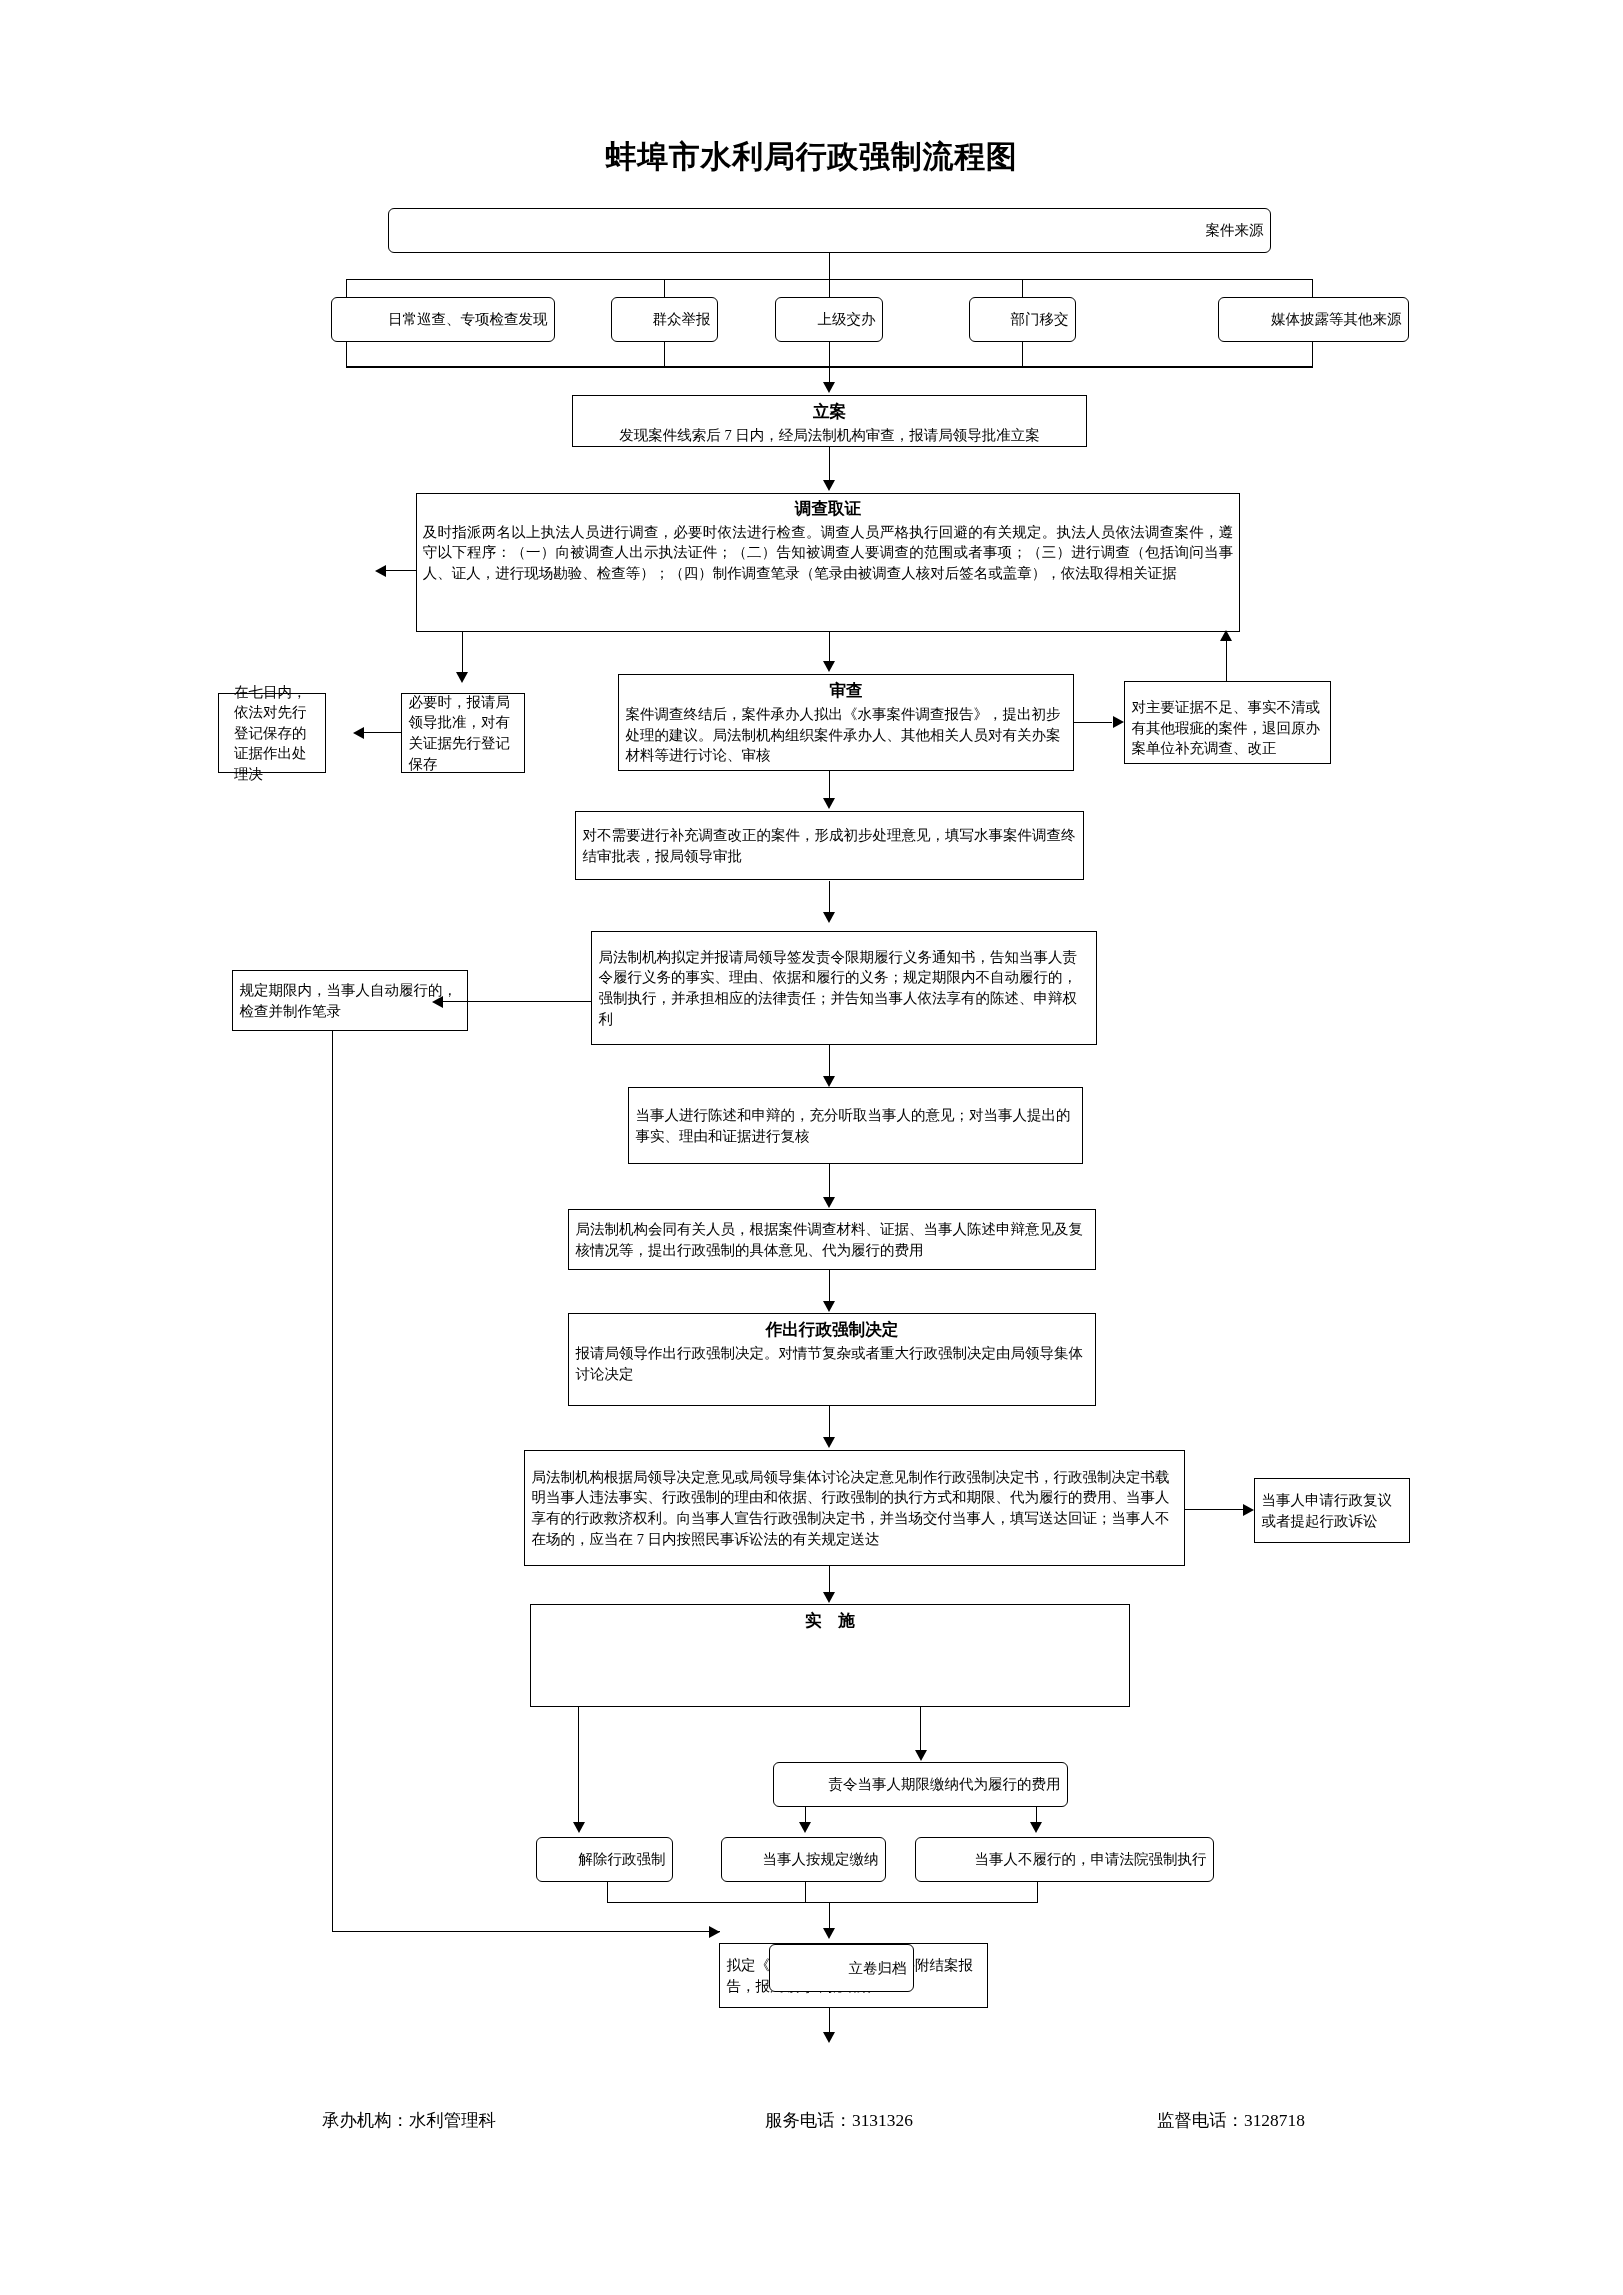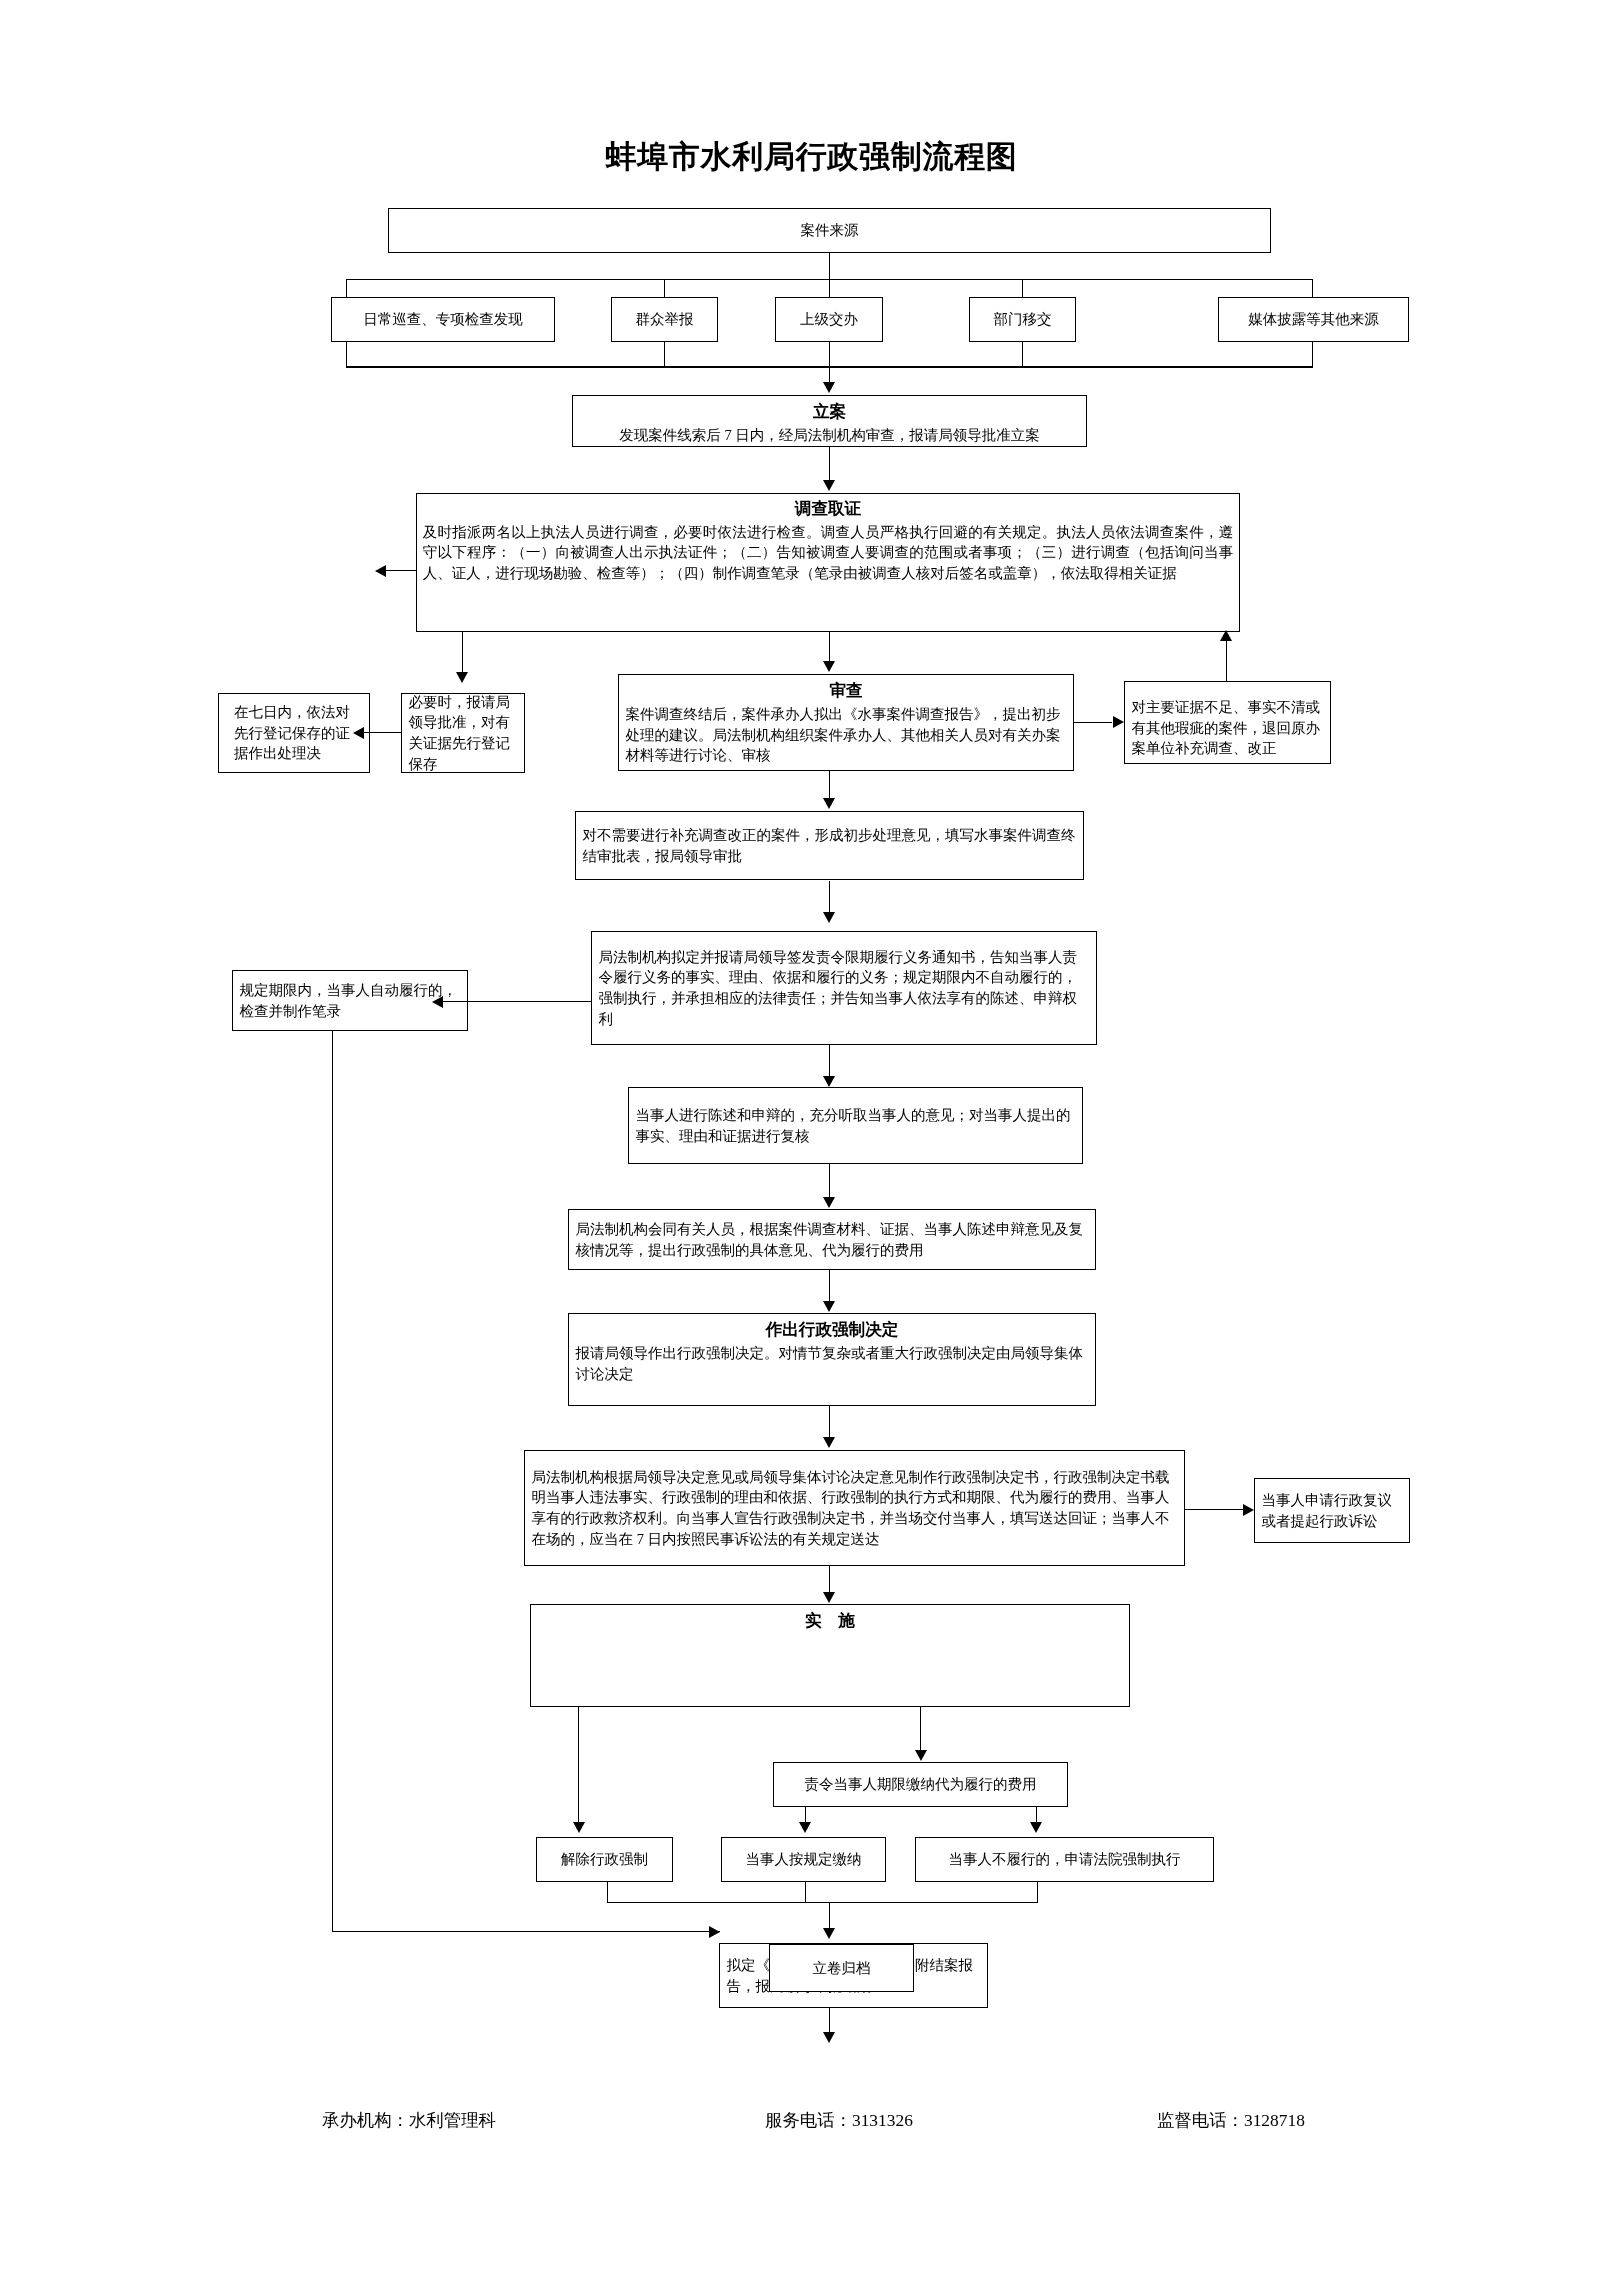--- a/index.html
+++ b/index.html
@@ -39,21 +39,22 @@
     background: #fff;
     font-size: 14.5px;
     line-height: 1.42;
     padding: 4.3px 6.5px;
     text-align: left;
   }
   .box.center {
     text-align: center;
     display: flex;
     align-items: center;
-    justify-content: center;
+    justify-content: flex-end;
+    border-radius: 6px;
   }
   .box .hdr {
     display: block;
     text-align: center;
     font-weight: bold;
     font-size: 16.6px;
     font-family: "Liberation Sans", "DejaVu Sans", sans-serif;
     margin-bottom: 1.4px;
   }
   .box .body { display: block; }
@@ -192,21 +193,21 @@
   <div class="ln vln" style="left:1226px; top:632px; height:49px;"></div>
   <div class="arr arr-up" style="left:1220px; top:630px;"></div>
 
   <div class="box vcenter" style="left:401px; top:693px; width:124px; height:80px; font-size:14.5px;">
     <span class="body">必要时，报请局领导批准，对有关证据先行登记保存</span>
   </div>
 
   <div class="ln vln" style="left:462px; top:632px; height:45px;"></div>
   <div class="arr arr-down" style="left:456px; top:672px;"></div>
 
-  <div class="box vcenter" style="left:218px; top:693px; width:152px; height:80px; font-size:14.5px;padding-left:15px;">
+  <div class="box vcenter" style="left:218px; top:693px; width:108px; height:80px; font-size:14.5px;padding-left:15px;">
     <span class="body">在七日内，依法对先行登记保存的证据作出处理决</span>
   </div>
   <div class="ln hln" style="left:364px; top:732px; width:37px;"></div>
   <div class="arr arr-left" style="left:353px; top:727px;"></div>
 
   <div class="ln vln" style="left:829px; top:771px; height:33px;"></div>
   <div class="arr arr-down" style="left:823px; top:798px;"></div>
 
   <div class="box vcenter" style="left:575px; top:811px; width:509px; height:69px;">
     <span class="body">对不需要进行补充调查改正的案件，形成初步处理意见，填写水事案件调查终结审批表，报局领导审批</span>

